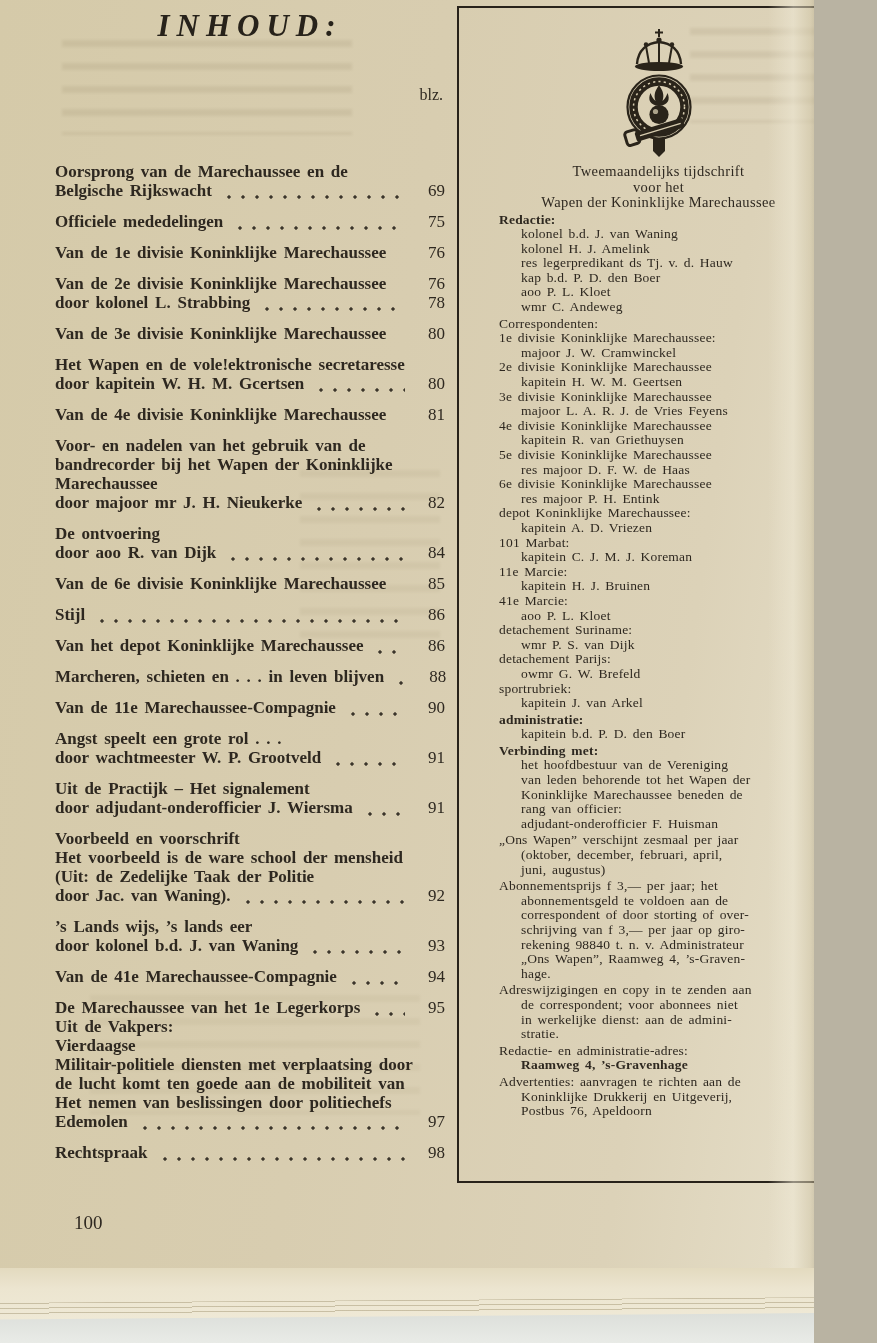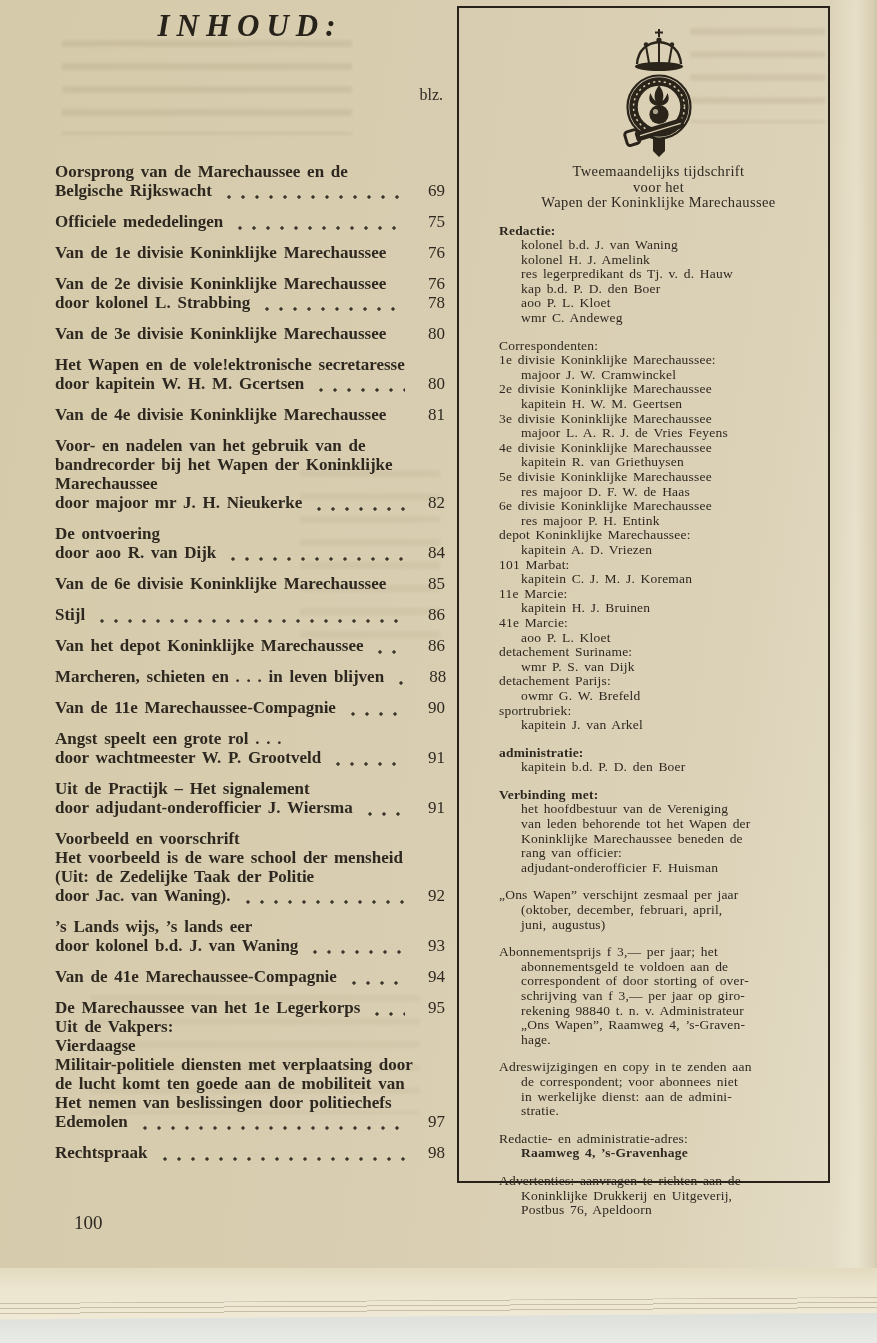--- a/index.html
+++ b/index.html
@@ -1,17 +1,17 @@
 <!DOCTYPE html>
 <html><head>
 <meta charset="utf-8">
 <style>
   html,body{margin:0;padding:0;background:#b9b3a2;}
   .page{
-    position:relative;width:877px;height:1343px;overflow:hidden;
+    position:relative;width:814px;height:1343px;overflow:hidden;
     background:linear-gradient(98deg,#d5caa9 0%,#d8cdb0 45%,#dcd2b8 78%,#e3dbc4 94%,#e7e0cc 100%);
     font-family:"Liberation Serif","DejaVu Serif",serif;color:#2e2820;
   }
   
   .smudge{position:absolute;filter:blur(1.6px);opacity:.11;pointer-events:none;
     background:repeating-linear-gradient(to bottom,rgba(96,78,44,.8) 0 7px,transparent 7px 23px);}
   
   .left-col{position:absolute;left:55px;top:8px;width:390px;}
   .title{margin:0;text-align:center;font-style:italic;font-weight:bold;
     font-size:31px;letter-spacing:7px;color:#27221a;}
@@ -25,21 +25,21 @@
     background-size:14px 14px;background-repeat:repeat-x;}
   .fill{flex:1 1 auto;min-width:8px;}
   .pg{flex:0 0 34px;text-align:right;}
   .folio{position:absolute;left:74px;top:1212px;font-size:19px;}
   
   .panel{position:absolute;left:457px;top:6px;width:373px;height:1177px;
     border:2.5px solid #28221a;box-sizing:border-box;padding:12px 10px 0 40px;}
   .crest{display:block;margin:8px auto 6px;}
   .masthead{text-align:center;font-size:14.5px;line-height:15.5px;letter-spacing:.4px;}
   .colophon{margin-top:2px;font-size:13.5px;line-height:14.6px;letter-spacing:.2px;word-spacing:2px;}
-  .block{margin-top:13px;}
+  .block{margin-top:2px;}
   .heading{font-size:13.5px;}
   .heading.b{font-weight:bold;}
   .ln{white-space:nowrap;}
   .ln.i1{padding-left:22px;}
   .ln.b{font-weight:bold;font-family:Liberation Serif, serif;}
   
   .right-edge{position:absolute;right:0;top:0;width:46px;height:1316px;pointer-events:none;
     background:linear-gradient(to right,rgba(236,229,207,0) 0%,rgba(238,232,212,.55) 55%,rgba(210,200,170,.55) 92%,rgba(190,180,150,.5) 100%);}
   .edge-band{position:absolute;left:0;right:0;top:1268px;height:52px;
     background:linear-gradient(#e3dabf 0%,#ece5d0 40%,#efe9d6 100%);}

